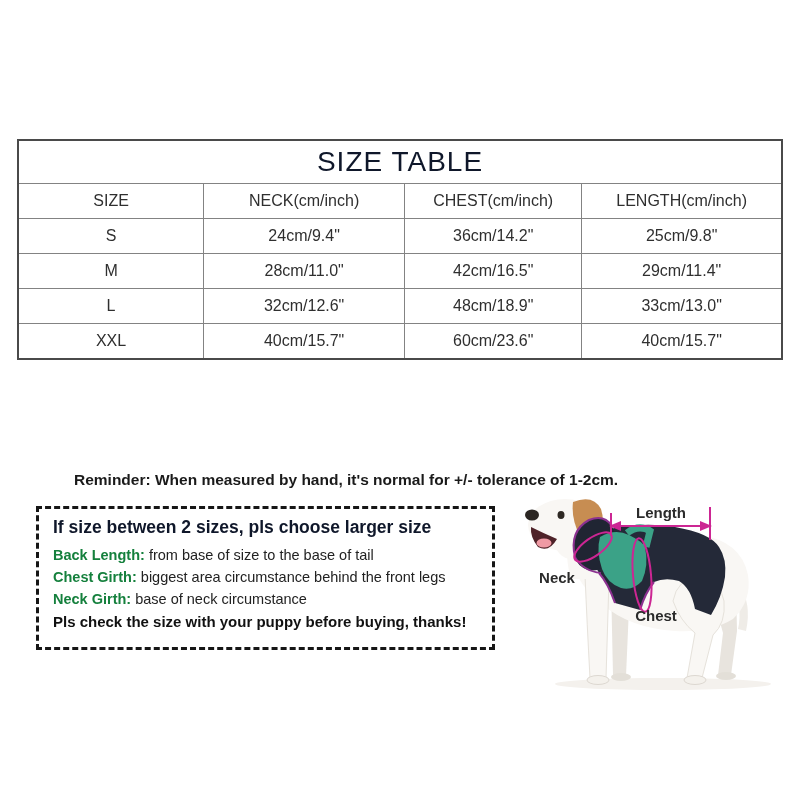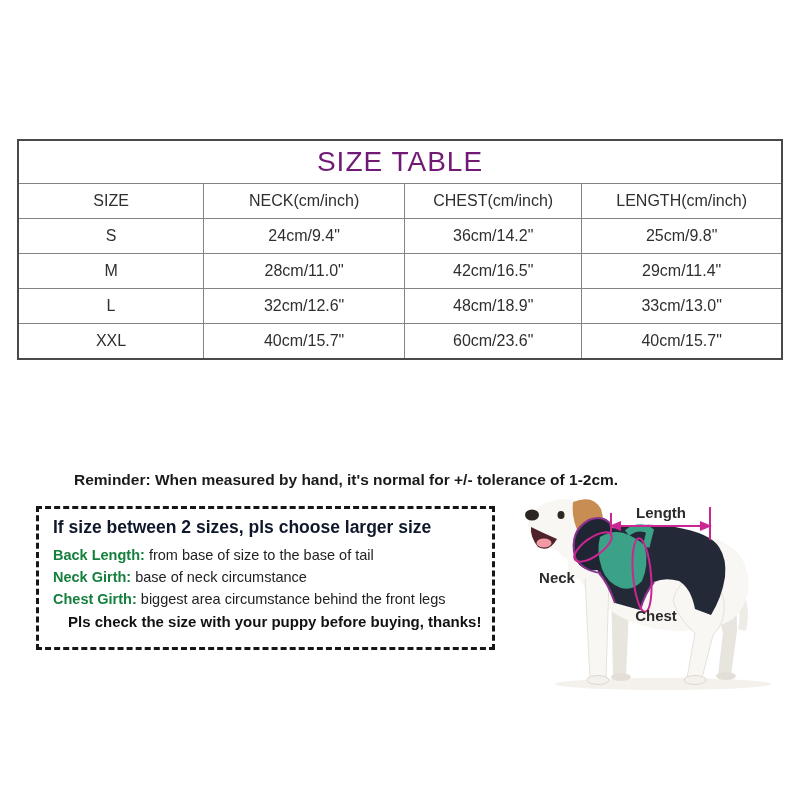--- a/index.html
+++ b/index.html
@@ -10,40 +10,40 @@
   
   .size-table{
     position:absolute;left:17px;top:139px;width:766px;
     border-collapse:collapse;table-layout:fixed;background:#fff;
     border:2px solid #4a4a4a;color:#2f2f2f;
   }
   .size-table td,.size-table th{
     border:1px solid #838383;text-align:center;vertical-align:middle;
     font-weight:400;padding:0;
   }
-  .title-cell{font-size:28px;height:42px;letter-spacing:1px;color:#701a75;}
+  .title-cell{font-size:28px;height:42px;letter-spacing:1px;color:#0f172a;}
   .head-cell{font-size:16px;height:34px;}
   .data-cell{font-size:16px;height:34px;}
   
   .reminder{
     position:absolute;left:74px;top:471px;
     font-size:15.5px;font-weight:700;color:#1a1a1a;white-space:nowrap;
   }
   
   .notice{
     position:absolute;left:36px;top:506px;width:459px;height:144px;
     box-sizing:border-box;border:3px dashed #161616;
     padding:5px 8px 0 12px;background:#fff;
   }
   .notice-headline{
     color:#0f172a;font-size:17.5px;font-weight:700;margin:3px 0 9px 2px;
   }
   .def-line{font-size:14.5px;color:#222;margin:0 0 6px 2px;}
   .def-line b{font-weight:700;color:#15803d;}
-  .notice-footer{font-size:15px;font-weight:700;color:#111;margin:3px 0 0 17px;}
+  .notice-footer{font-size:15px;font-weight:700;color:#111;margin:3px 0 0 2px;}
   
   .dog-wrap{position:absolute;left:505px;top:483px;width:300px;height:255px;}
   .ann-label{
     font-family:"Liberation Sans",sans-serif;font-size:15px;font-weight:700;
     fill:#2b2b2b;text-anchor:middle;
   }
 </style>
 </head>
 <body>
 
@@ -93,26 +93,26 @@
 
 <div class="reminder">Reminder: When measured by hand, it's normal for +/- tolerance of 1-2cm.</div>
 
 <div class="notice">
   <div class="notice-headline">If size between 2 sizes, pls choose larger size</div>
   <div class="def-line">
     <b>Back Length:</b>
     <span>from base of size to the base of tail</span>
   </div>
   <div class="def-line">
+    <b>Chest Girth:</b>
+    <span>biggest area circumstance behind the front legs</span>
+  </div>
+  <div class="def-line">
     <b>Neck Girth:</b>
     <span>base of neck circumstance</span>
-  </div>
-  <div class="def-line">
-    <b>Chest Girth:</b>
-    <span>biggest area circumstance behind the front legs</span>
   </div>
   <div class="notice-footer">Pls check the size with your puppy before buying, thanks!</div>
 </div>
 
 <div class="dog-wrap">
 <svg viewBox="0 0 300 255" width="300" height="255">
 
   <ellipse cx="158" cy="201" rx="108" ry="6" fill="#f4f1ed"></ellipse>
 
   <path d="M106,100 L125,102 L121,193 L108,193 Z" fill="#e8e4de"></path>

